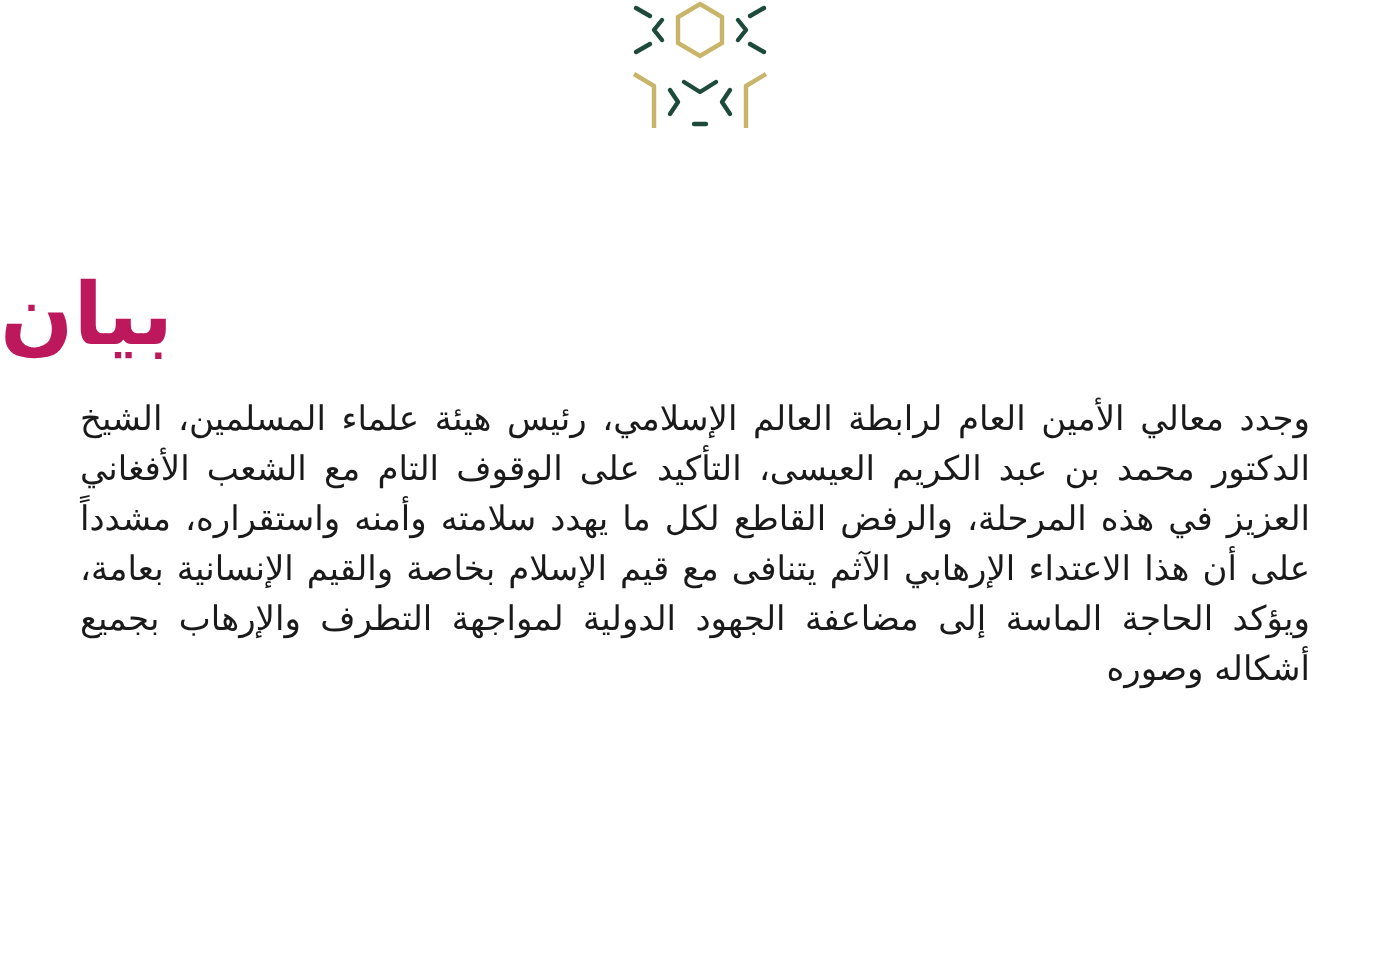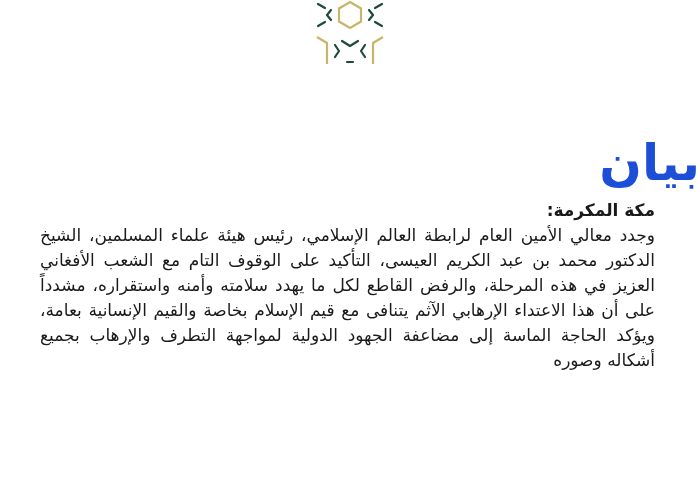--- a/index.html
+++ b/index.html
@@ -19,26 +19,26 @@
       left: 300px;
       top: 0;
       width: 100px;
       height: 66px;
     }
     .title {
       position: absolute;
       left: 0;
       right: 0;
       top: 94px;
-      text-align: right;
+      text-align: left;
       font-family: "DejaVu Sans", sans-serif;
       font-weight: bold;
-      font-size: 50px;
+      font-size: 43px;
       line-height: 70px;
-      color: #1d4ed8;
+      color: #be185d;
       direction: rtl;
     }
     .content {
       position: absolute;
       left: 40px;
       right: 45px;
       top: 198px;
       direction: rtl;
       text-align: justify;
       color: #1a1a1a;
@@ -79,17 +79,16 @@
 
     <polyline points="35,45 39,51 35,57" fill="none" stroke="#1d4a3a" stroke-width="2.2" stroke-linecap="round" stroke-linejoin="round"></polyline>
     <polyline points="65,45 61,51 65,57" fill="none" stroke="#1d4a3a" stroke-width="2.2" stroke-linecap="round" stroke-linejoin="round"></polyline>
 
     <line x1="47" y1="62" x2="53" y2="62" stroke="#1d4a3a" stroke-width="2.2" stroke-linecap="round"></line>
   </svg>
 
   <h1 class="title">بيان</h1>
 
   <div class="content">
-    <p class="dateline">مكة المكرمة:</p>
     <p class="para">وجدد معالي الأمين العام لرابطة العالم الإسلامي، رئيس هيئة علماء المسلمين، الشيخ الدكتور محمد بن عبد الكريم العيسى، التأكيد على الوقوف التام مع الشعب الأفغاني العزيز في هذه المرحلة، والرفض القاطع لكل ما يهدد سلامته وأمنه واستقراره، مشدداً على أن هذا الاعتداء الإرهابي الآثم يتنافى مع قيم الإسلام بخاصة والقيم الإنسانية بعامة، ويؤكد الحاجة الماسة إلى مضاعفة الجهود الدولية لمواجهة التطرف والإرهاب بجميع أشكاله وصوره</p>
   </div>
 
 </div>
 
 </body></html>

